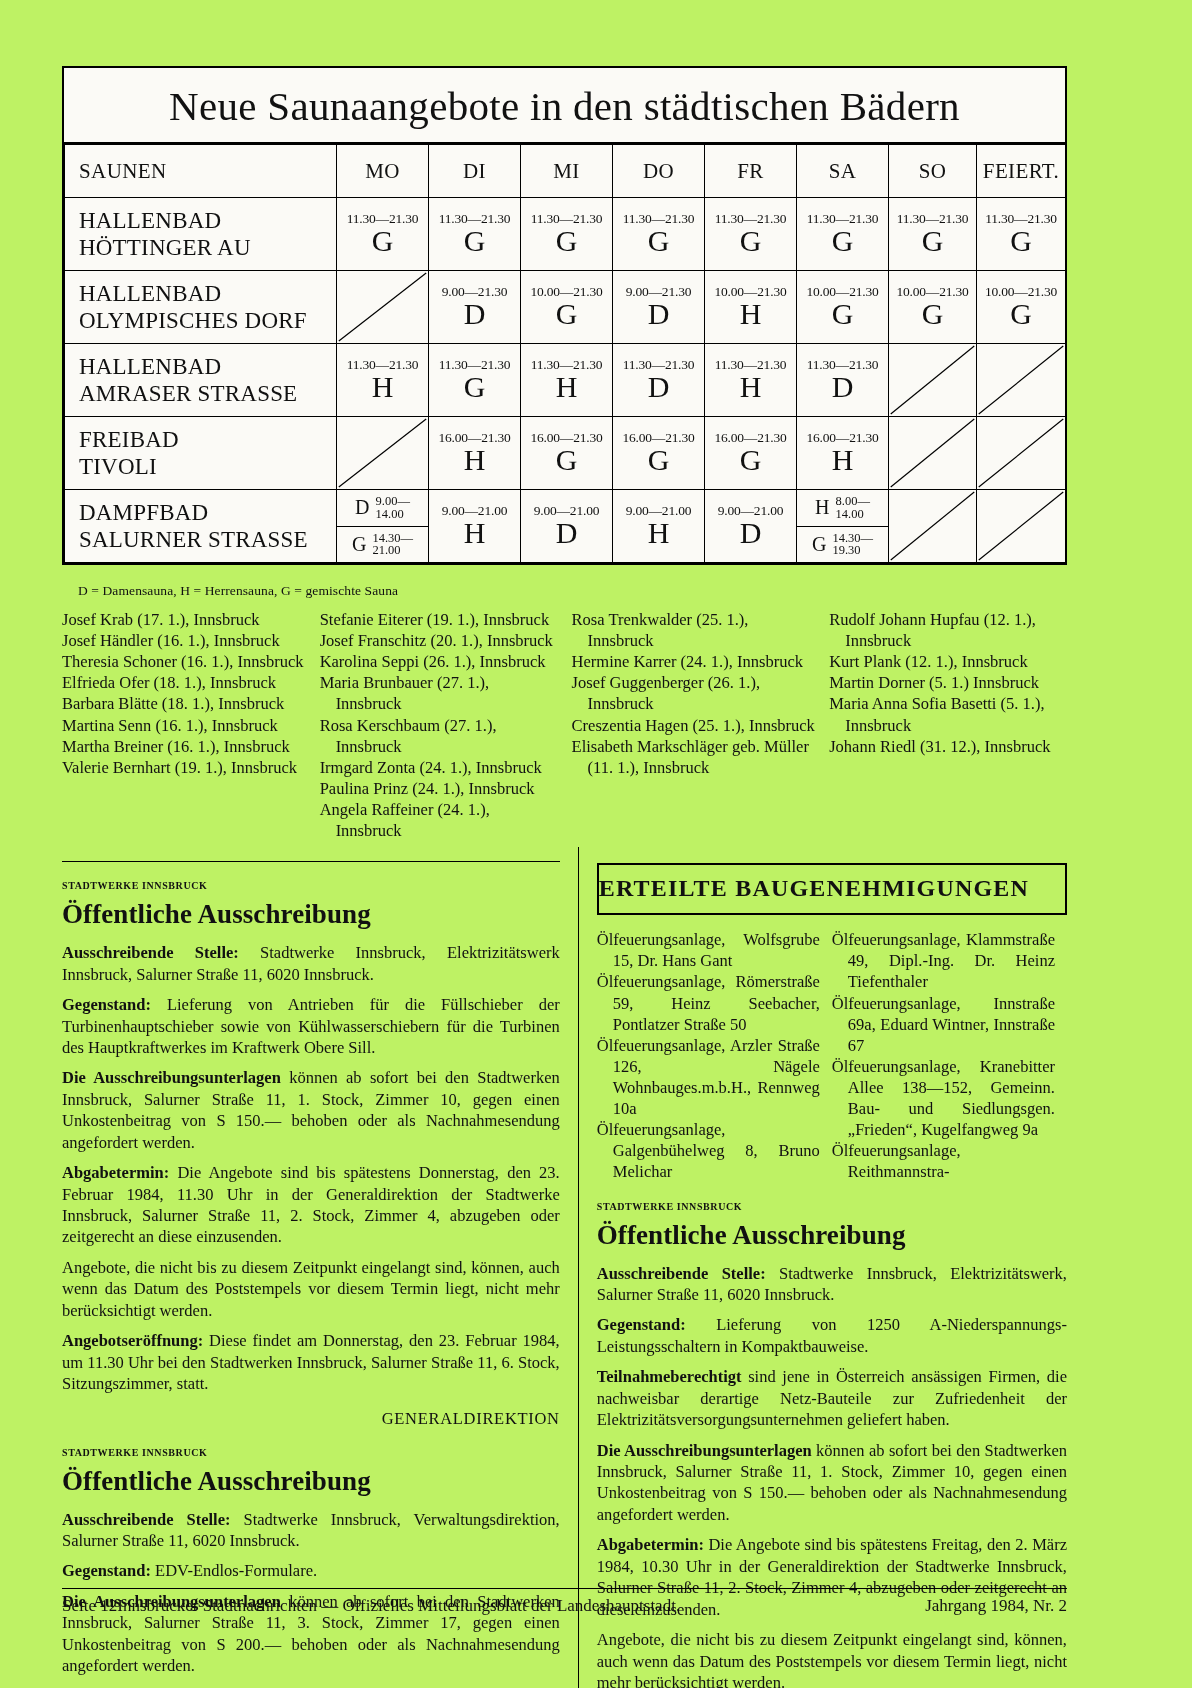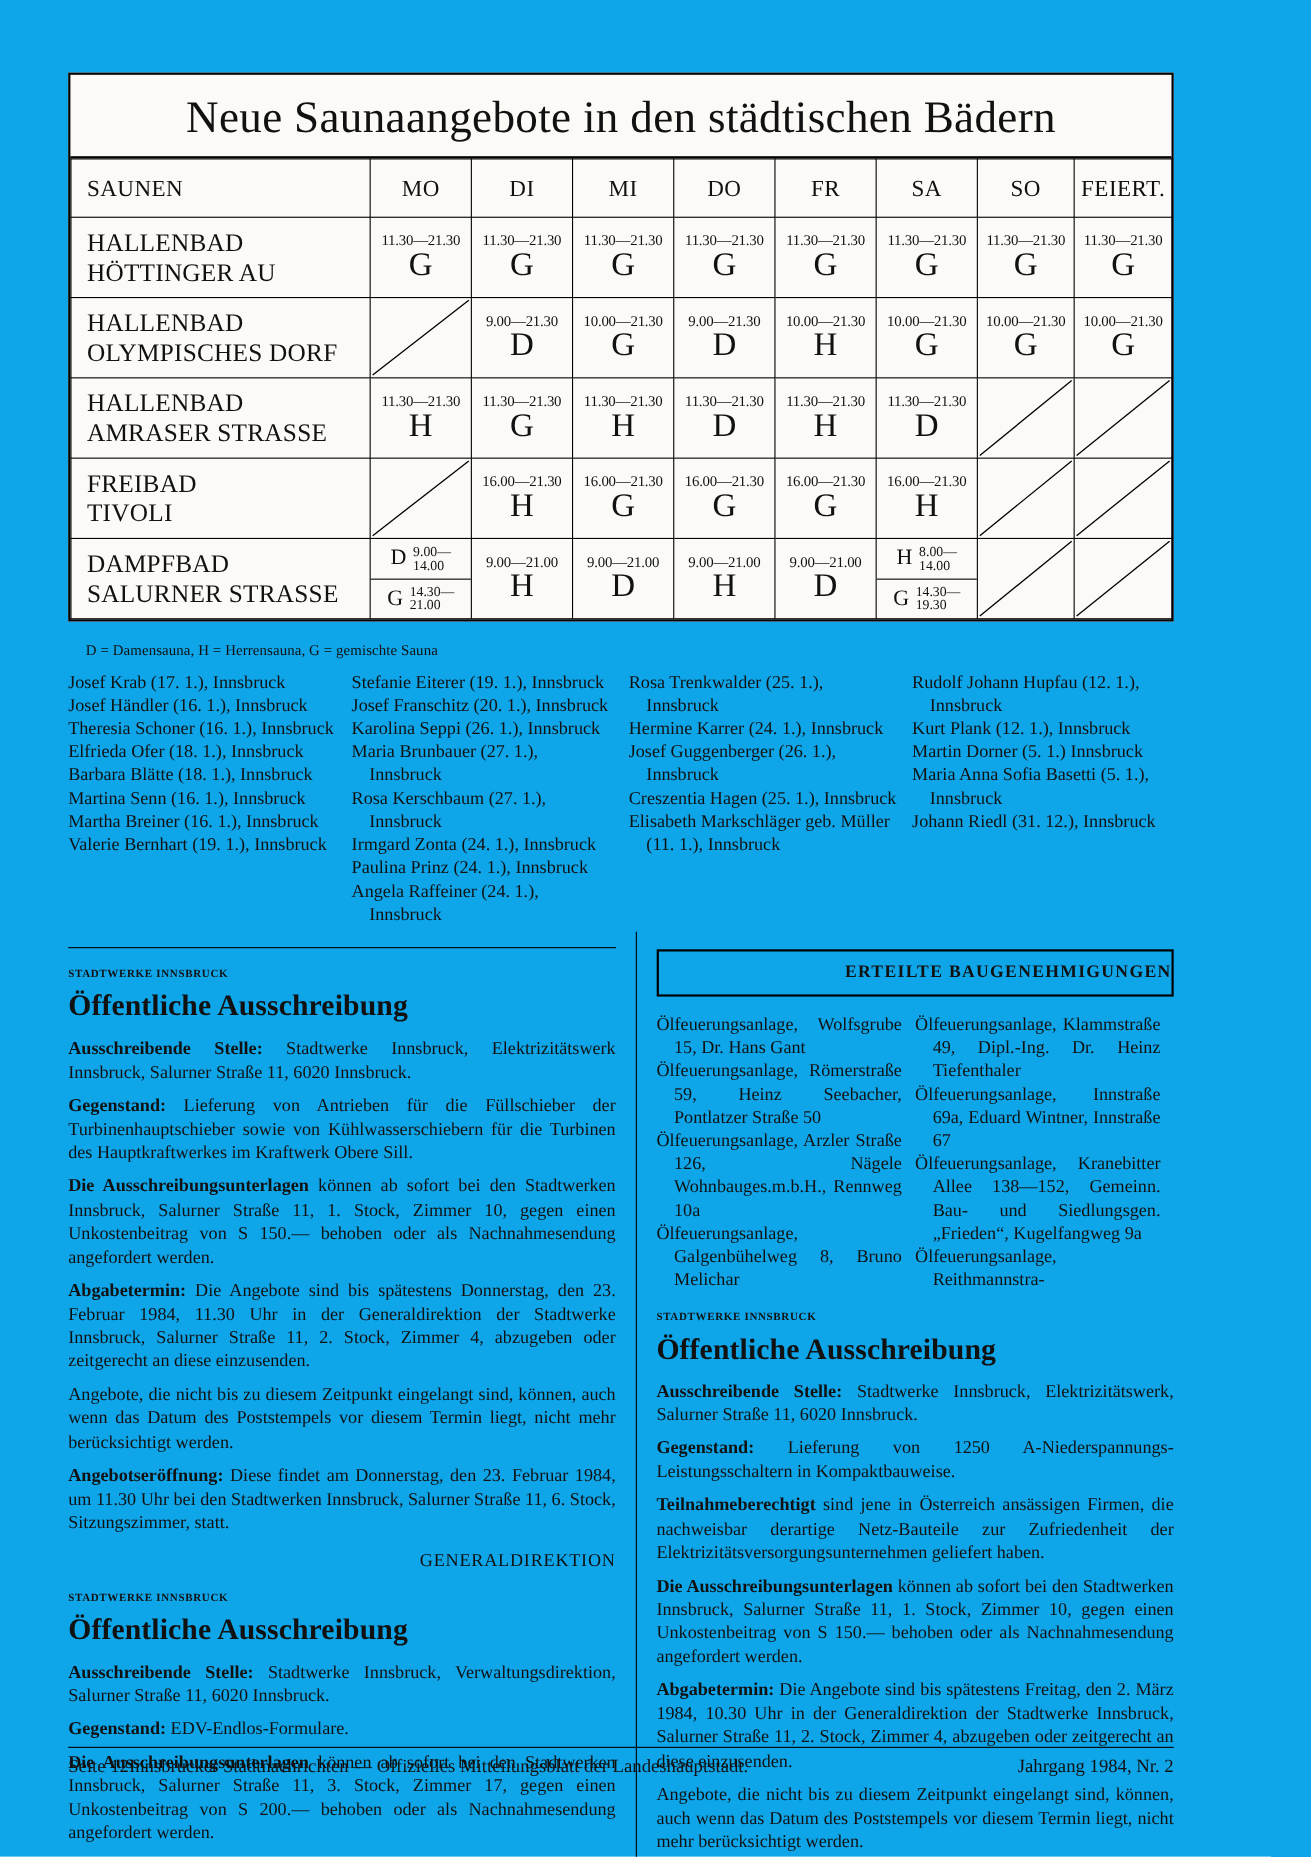--- a/index.html
+++ b/index.html
@@ -13,21 +13,21 @@
     font-family: "Liberation Serif", serif;
     color: #111;
     position: relative;
     overflow: hidden;
   }
   .page {
     position: absolute;
     left: 0; top: 0;
     width: 1192px;
     height: 1688px;
-    background: #0ea5e9;
+    background: #bef264;
   }
   .content {
     position: absolute;
     left: 62px;
     top: 66px;
     width: 1005px;
   }
 
   
   .sauna-box {
@@ -162,22 +162,22 @@
   p.body b { font-weight: bold; }
   .signoff {
     text-align: right;
     font-size: 16.5px;
     letter-spacing: .7px;
     margin: 14px 0 0 0;
   }
 
   .perm-box {
     border: 2px solid #000;
-    text-align: right;
-    font-size: 16px;
+    text-align: left;
+    font-size: 24px;
     font-weight: bold;
     letter-spacing: 1.2px;
     padding: 10px 0 11px 0;
     margin: 16px 0 14px 0;
   }
   .perm-list {
     display: flex;
     font-size: 16.5px;
     line-height: 1.28;
   }

